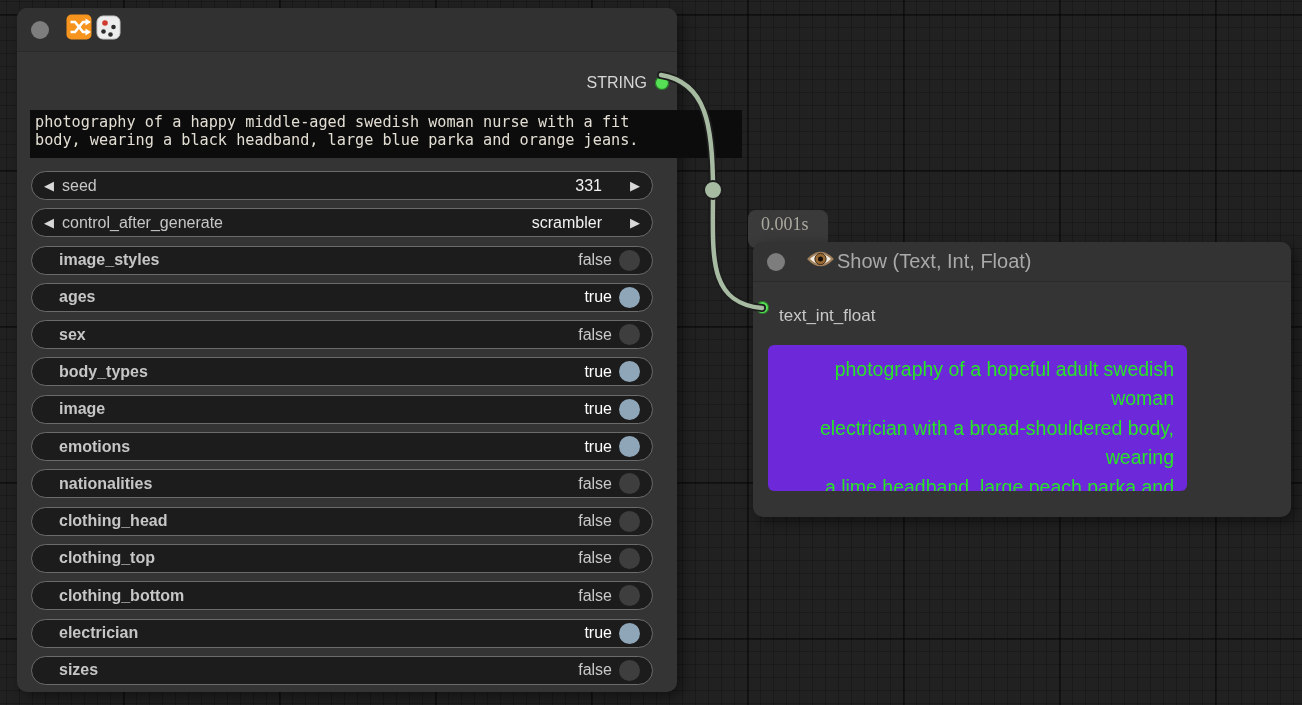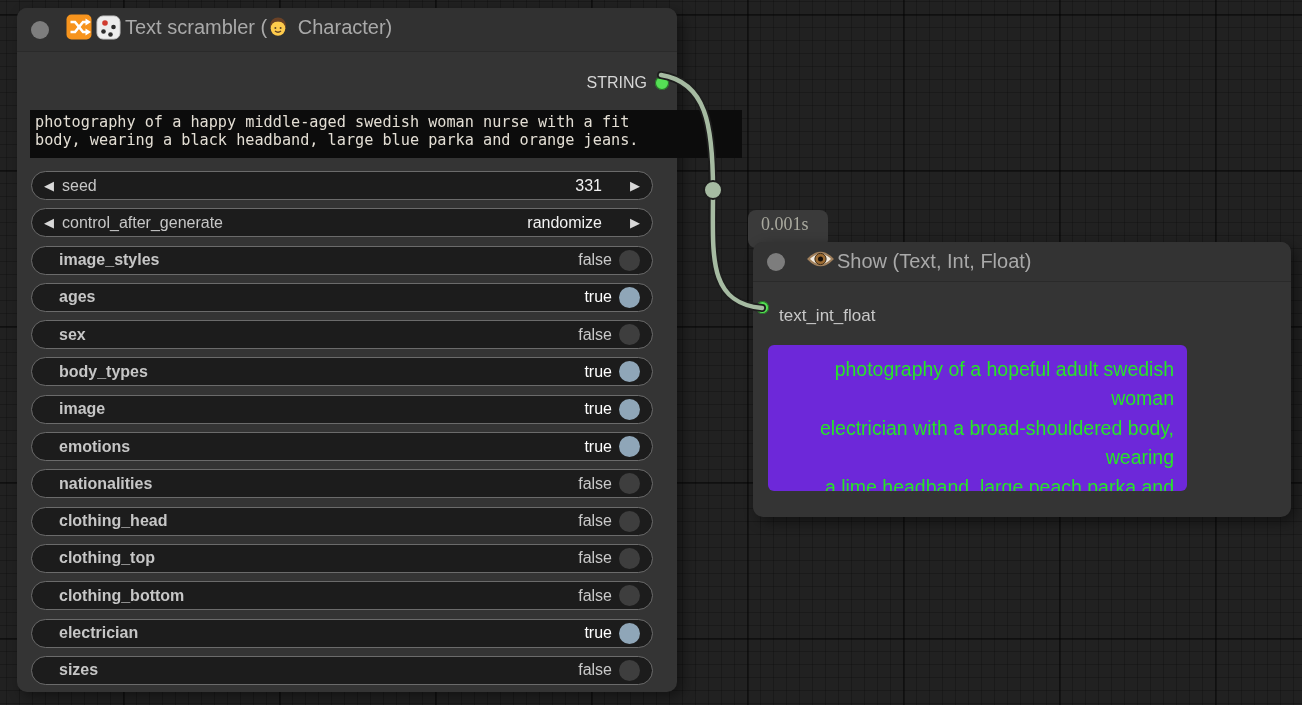--- a/index.html
+++ b/index.html
@@ -149,28 +149,20 @@
     </span>
     <span class="hdr-icon">
       <svg width="27" height="27" viewBox="0 0 27 27">
         <rect x="2" y="2" width="23" height="23" rx="6" fill="#ededed" stroke="#c9c9c9" stroke-width="1"></rect>
         <circle cx="10" cy="9" r="2.8" fill="#d03b2f"></circle>
         <circle cx="18.5" cy="13" r="2.3" fill="#2b2b2b"></circle>
         <circle cx="8.5" cy="17.5" r="2.3" fill="#2b2b2b"></circle>
         <circle cx="15.5" cy="20.5" r="2.3" fill="#2b2b2b"></circle>
       </svg>
     </span>
-    <span class="node-title"><span>Text scrambler (</span><span class="hdr-icon"><svg width="22" height="22" viewBox="0 0 22 22">
-        <circle cx="11" cy="9.5" r="8" fill="#6b4226"></circle>
-        <circle cx="11" cy="12.5" r="7.3" fill="#ffcb4c"></circle>
-        <path d="M4.2 9 Q6 5.4 11 5.6 Q16 5.4 17.8 9 L17.8 7.4 Q15.5 3 11 3 Q6.5 3 4.2 7.4 Z" fill="#6b4226"></path>
-        <circle cx="8.4" cy="12" r="1" fill="#5f4326"></circle>
-        <circle cx="13.6" cy="12" r="1" fill="#5f4326"></circle>
-        <path d="M8 15 Q11 17.6 14 15" stroke="#5f4326" stroke-width="1.3" fill="none"></path>
-      </svg></span><span> Character)</span></span>
   </div>
 
   <div class="out-slot">STRING</div>
   <div class="port" id="string-port"></div>
 
   <div class="prompt-box">photography of a happy middle-aged swedish woman nurse with a fit
 body, wearing a black headband, large blue parka and orange jeans.</div>
 
   <div class="widget-list">
       <div class="widget-row combo">
@@ -178,21 +170,21 @@
     <span class="w-label">seed</span>
     <span class="w-spacer"></span>
     <span class="w-value">331</span>
     <span class="arrow-right"></span>
 
   </div>
       <div class="widget-row combo">
     <span class="arrow-left"></span>
     <span class="w-label">control_after_generate</span>
     <span class="w-spacer"></span>
-    <span class="w-value">randomize</span>
+    <span class="w-value">scrambler</span>
     <span class="arrow-right"></span>
 
   </div>
       <div class="widget-row toggle">
 
     <span class="w-label">image_styles</span>
     <span class="w-spacer"></span>
     <span class="w-value">false</span>
 
     <span class="toggle-dot"></span>

